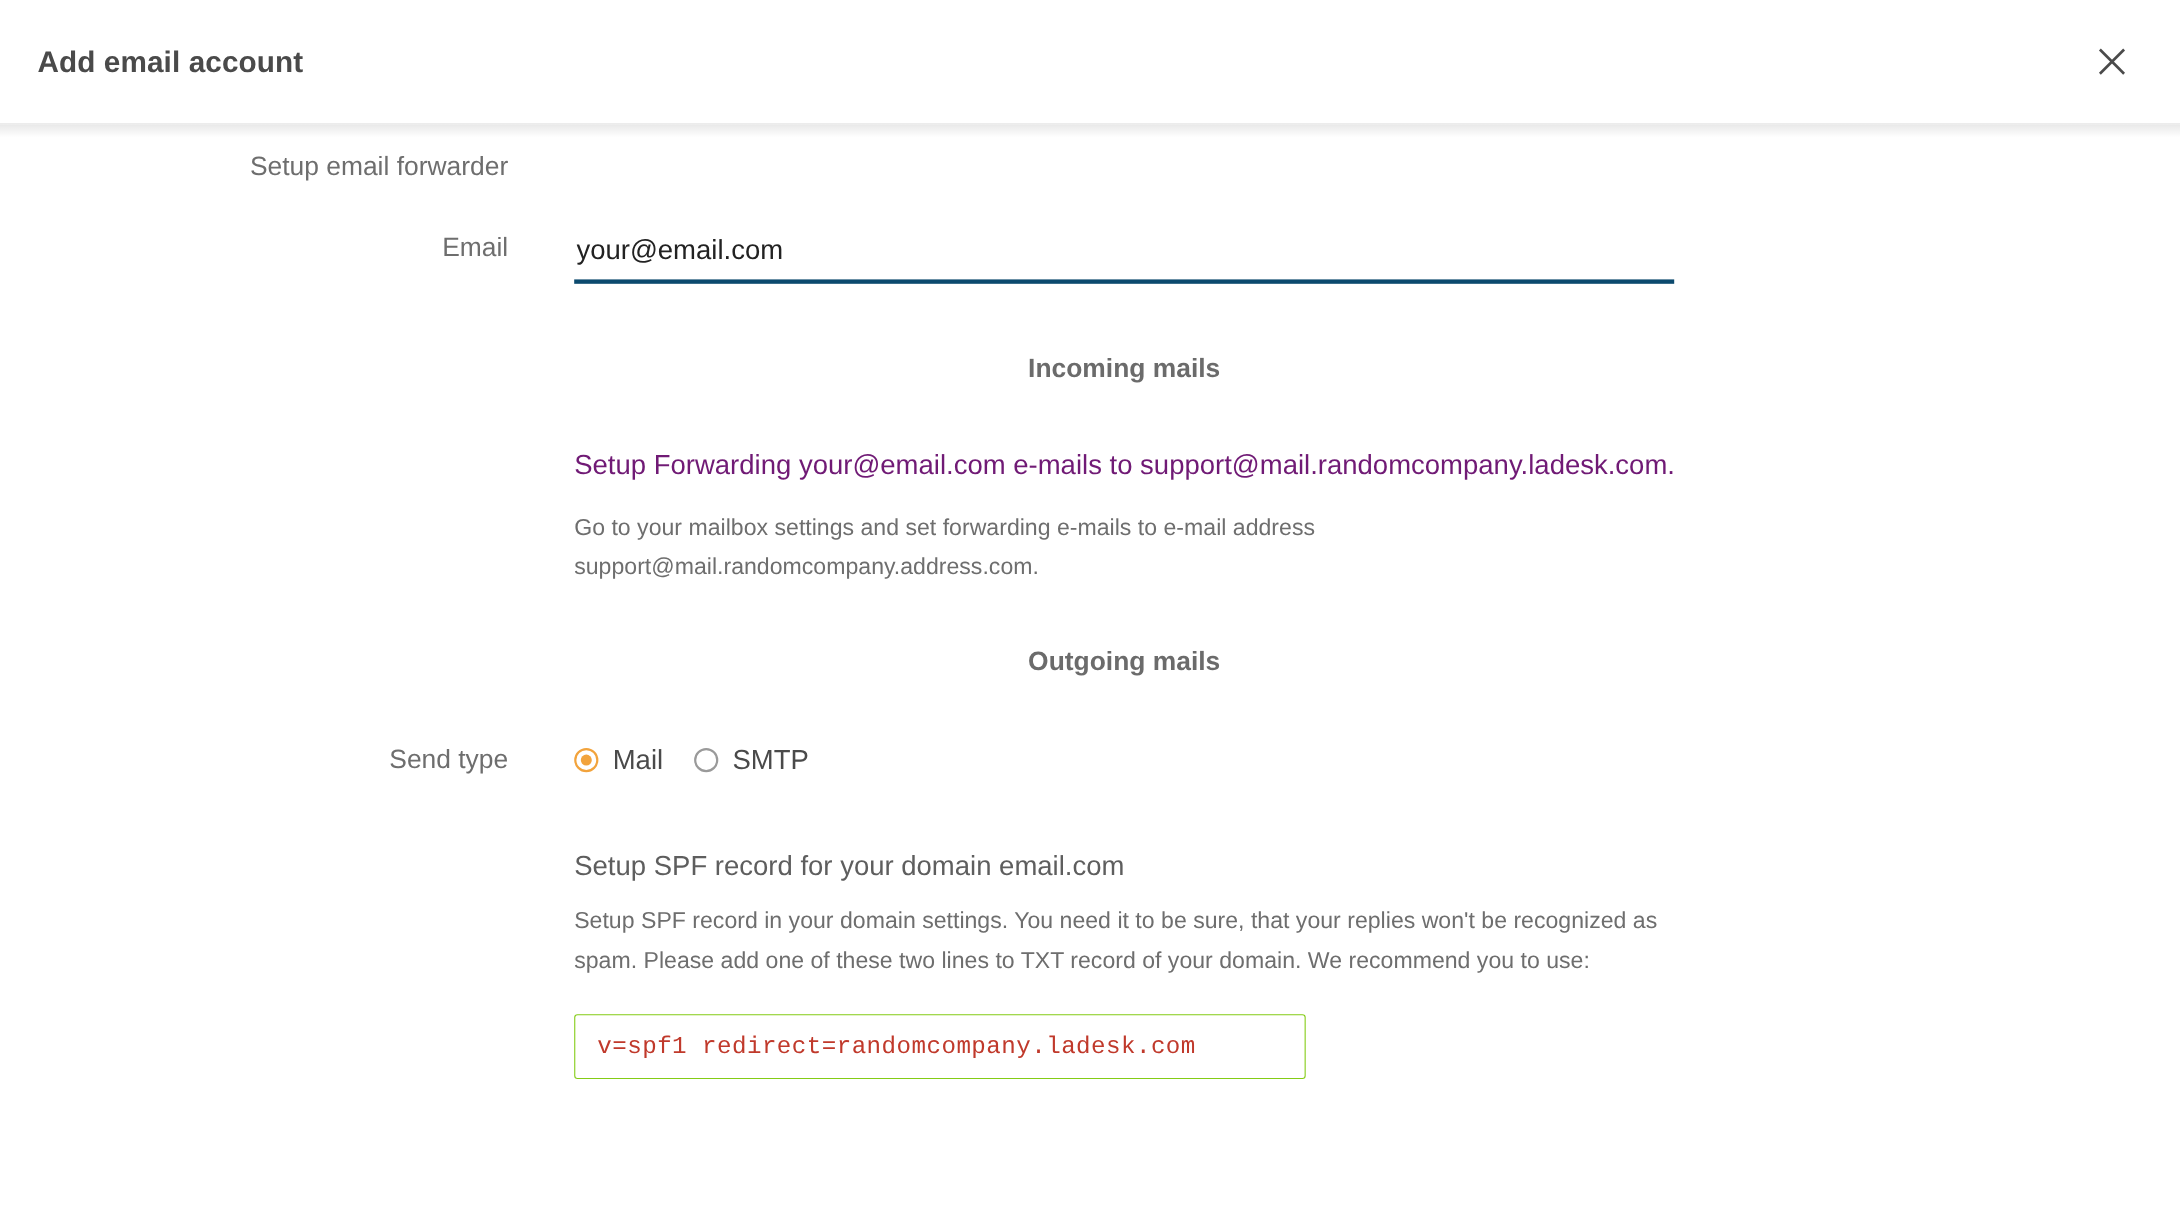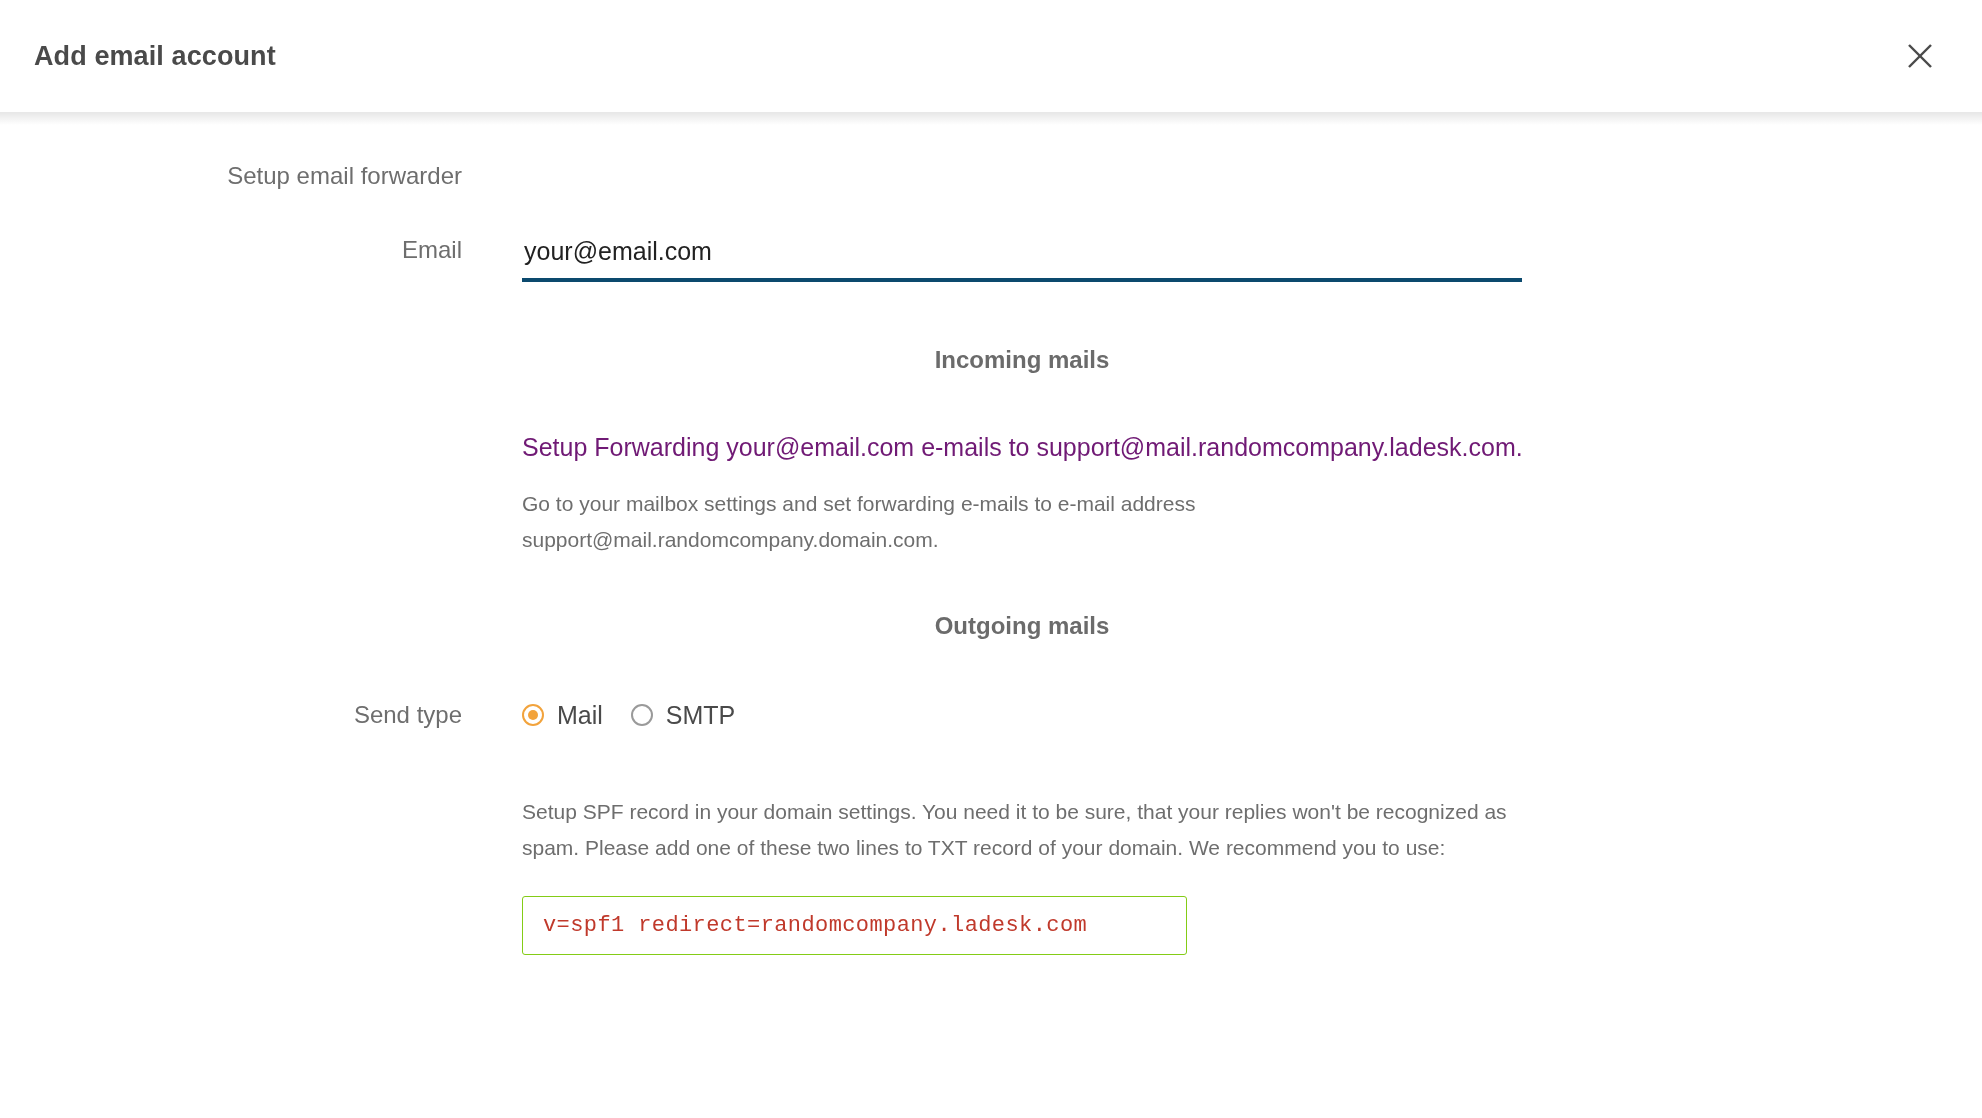--- a/index.html
+++ b/index.html
@@ -59,21 +59,21 @@
     background: linear-gradient(to bottom, rgba(0,0,0,0.09), rgba(0,0,0,0));
     pointer-events: none;
     z-index: 5;
   }
 
   
   .dialog-body {
     position: relative;
     height: 1005px;
     overflow: hidden;
-    padding-top: 28px;
+    padding-top: 4px;
     background: #ffffff;
   }
 
   .form-row {
     display: flex;
     align-items: flex-start;
     padding: 0;
   }
   .form-label {
     width: 490px;
@@ -226,21 +226,21 @@
       <div class="form-label">Email</div>
       <div class="form-field">
         <input class="email-input" type="text" value="your@email.com" style="">
       </div>
     </div>
 
     <div class="section-head sec-incoming">Incoming mails</div>
 
     <div class="info-block">
       <div class="info-title">Setup Forwarding your@email.com e-mails to support@mail.randomcompany.ladesk.com.</div>
-      <div class="info-text">Go to your mailbox settings and set forwarding e-mails to e-mail address support@mail.randomcompany.domain.com.</div>
+      <div class="info-text">Go to your mailbox settings and set forwarding e-mails to e-mail address support@mail.randomcompany.address.com.</div>
     </div>
 
     <div class="section-head sec-outgoing">Outgoing mails</div>
 
     <div class="form-row row-sendtype">
       <div class="form-label">Send type</div>
       <div class="form-field">
         <div class="radio-group">
           <label class="radio-option">
             <span class="radio-mark checked"></span>
@@ -248,18 +248,19 @@
           </label>
           <label class="radio-option">
             <span class="radio-mark"></span>
             <span class="radio-label">SMTP</span>
           </label>
         </div>
       </div>
     </div>
 
     <div class="spf-block">
+      <div class="spf-title">Setup SPF record for your domain email.com</div>
       <div class="spf-text">Setup SPF record in your domain settings. You need it to be sure, that your replies won't be recognized as spam. Please add one of these two lines to TXT record of your domain. We recommend you to use:</div>
       <div class="code-box">v=spf1 redirect=randomcompany.ladesk.com</div>
     </div>
 
   </div>
 </div>
 
 </body></html>

